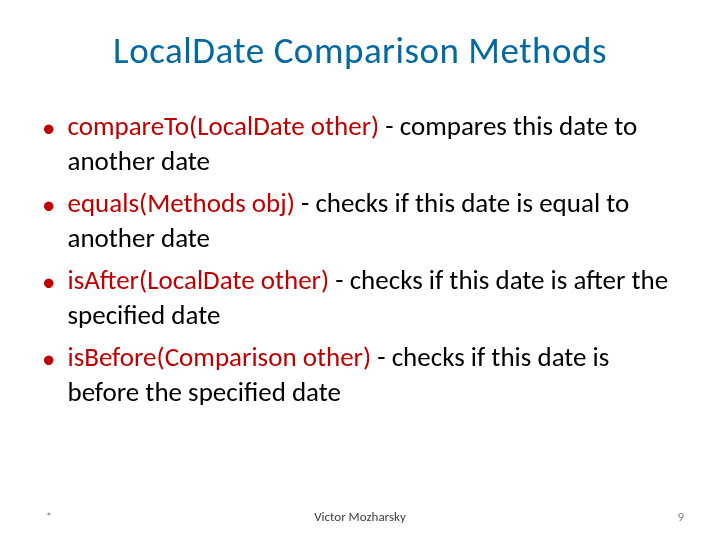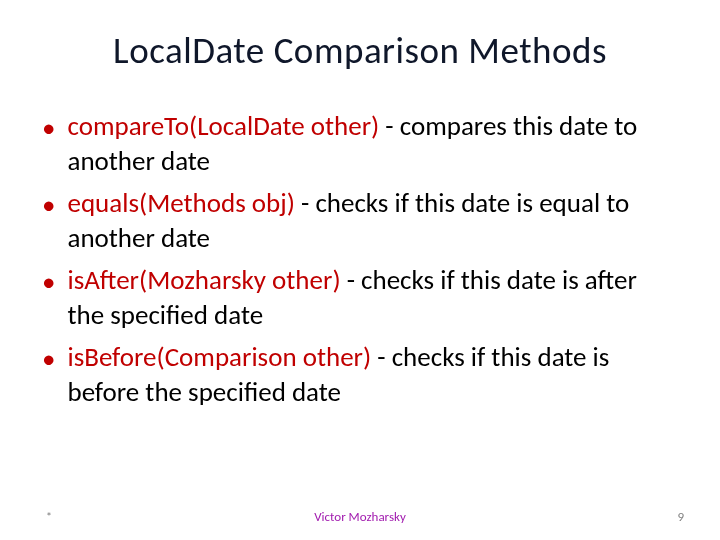--- a/index.html
+++ b/index.html
@@ -11,21 +11,21 @@
       width: 720px;
       height: 540px;
       background: #ffffff;
       font-family: Calibri, Arial, sans-serif;
       position: relative;
       overflow: hidden;
     }
     .title {
       text-align: center;
       font-size: 37px;
-      color: #0f172a;
+      color: #0369a1;
       font-weight: 400;
       padding-top: 28px;
       padding-bottom: 36px;
       letter-spacing: 0.5px;
     }
     .content {
       padding-left: 42px;
       padding-right: 42px;
     }
     .bullet-item {
@@ -61,21 +61,21 @@
       justify-content: center;
     }
     .footer-asterisk {
       position: absolute;
       left: 46px;
       font-size: 12px;
       color: #808080;
     }
     .footer-author {
       font-size: 13px;
-      color: #a21caf;
+      color: #404040;
     }
     .footer-page {
       position: absolute;
       right: 36px;
       font-size: 13px;
       color: #808080;
     }
   </style>
 </head>
 <body>
@@ -91,21 +91,21 @@
   </div>
   <div class="bullet-item">
     <span class="bullet-marker">•</span>
     <span class="bullet-text">
       <span class="method-name">equals(Methods obj)</span><span class="plain-text"> - checks if this date is equal to another date</span>
     </span>
   </div>
   <div class="bullet-item">
     <span class="bullet-marker">•</span>
     <span class="bullet-text">
-      <span class="method-name">isAfter(Mozharsky other)</span><span class="plain-text"> - checks if this date is after the specified date</span>
+      <span class="method-name">isAfter(LocalDate other)</span><span class="plain-text"> - checks if this date is after the specified date</span>
     </span>
   </div>
   <div class="bullet-item">
     <span class="bullet-marker">•</span>
     <span class="bullet-text">
       <span class="method-name">isBefore(Comparison other)</span><span class="plain-text"> - checks if this date is before the specified date</span>
     </span>
   </div>
 </div>
 

